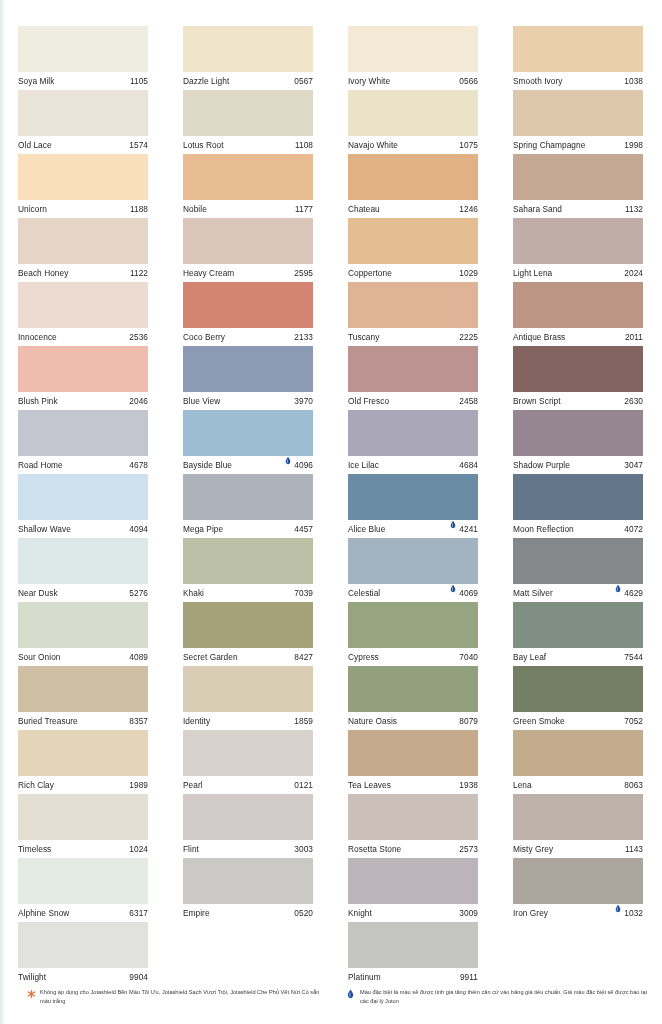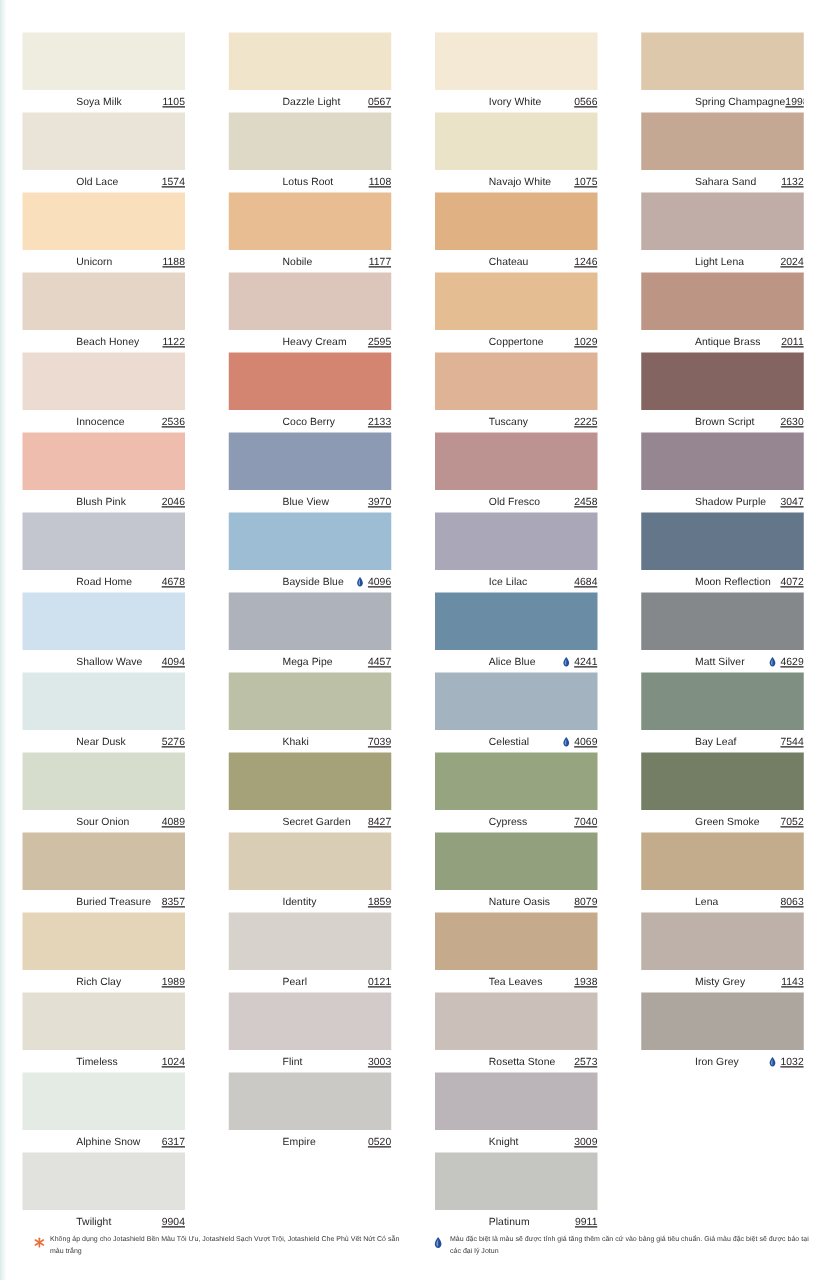--- a/index.html
+++ b/index.html
@@ -52,27 +52,24 @@
     font-size: 8.3px;
     color: #231f20;
     letter-spacing: 0.05px;
     white-space: nowrap;
     overflow: hidden;
   }
   .c-name {
     font-size: 8.3px;
     color: #231f20;
     line-height: 18px;
-    margin-left: 43px;
   }
   .code-wrap {
     display: flex;
-    align-items: center;
     gap: 3px;
-    text-decoration: underline;
   }
   .c-code {
     font-size: 8.3px;
     color: #231f20;
     line-height: 18px;
   }
   .drop-icon {
     width: 6px;
     height: 9px;
     display: inline-block;
@@ -533,20 +530,29 @@
           <div class="swatch" title="Platinum" style="background: rgb(197, 197, 194);"></div>
           <div class="label-row">
             <span class="c-name">Platinum</span>
             <span class="code-wrap">
               <span class="c-code">9911</span>
             </span>
           </div>
         </div>
       </div>
       <div class="col">
+        <div class="swatch-cell">
+          <div class="swatch" title="Smooth Ivory" style="background: rgb(233, 207, 172);"></div>
+          <div class="label-row">
+            <span class="c-name">Smooth Ivory</span>
+            <span class="code-wrap">
+              <span class="c-code">1038</span>
+            </span>
+          </div>
+        </div>
         <div class="swatch-cell">
           <div class="swatch" title="Spring Champagne" style="background: rgb(221, 200, 172);"></div>
           <div class="label-row">
             <span class="c-name">Spring Champagne</span>
             <span class="code-wrap">
               <span class="c-code">1998</span>
             </span>
           </div>
         </div>
         <div class="swatch-cell">

